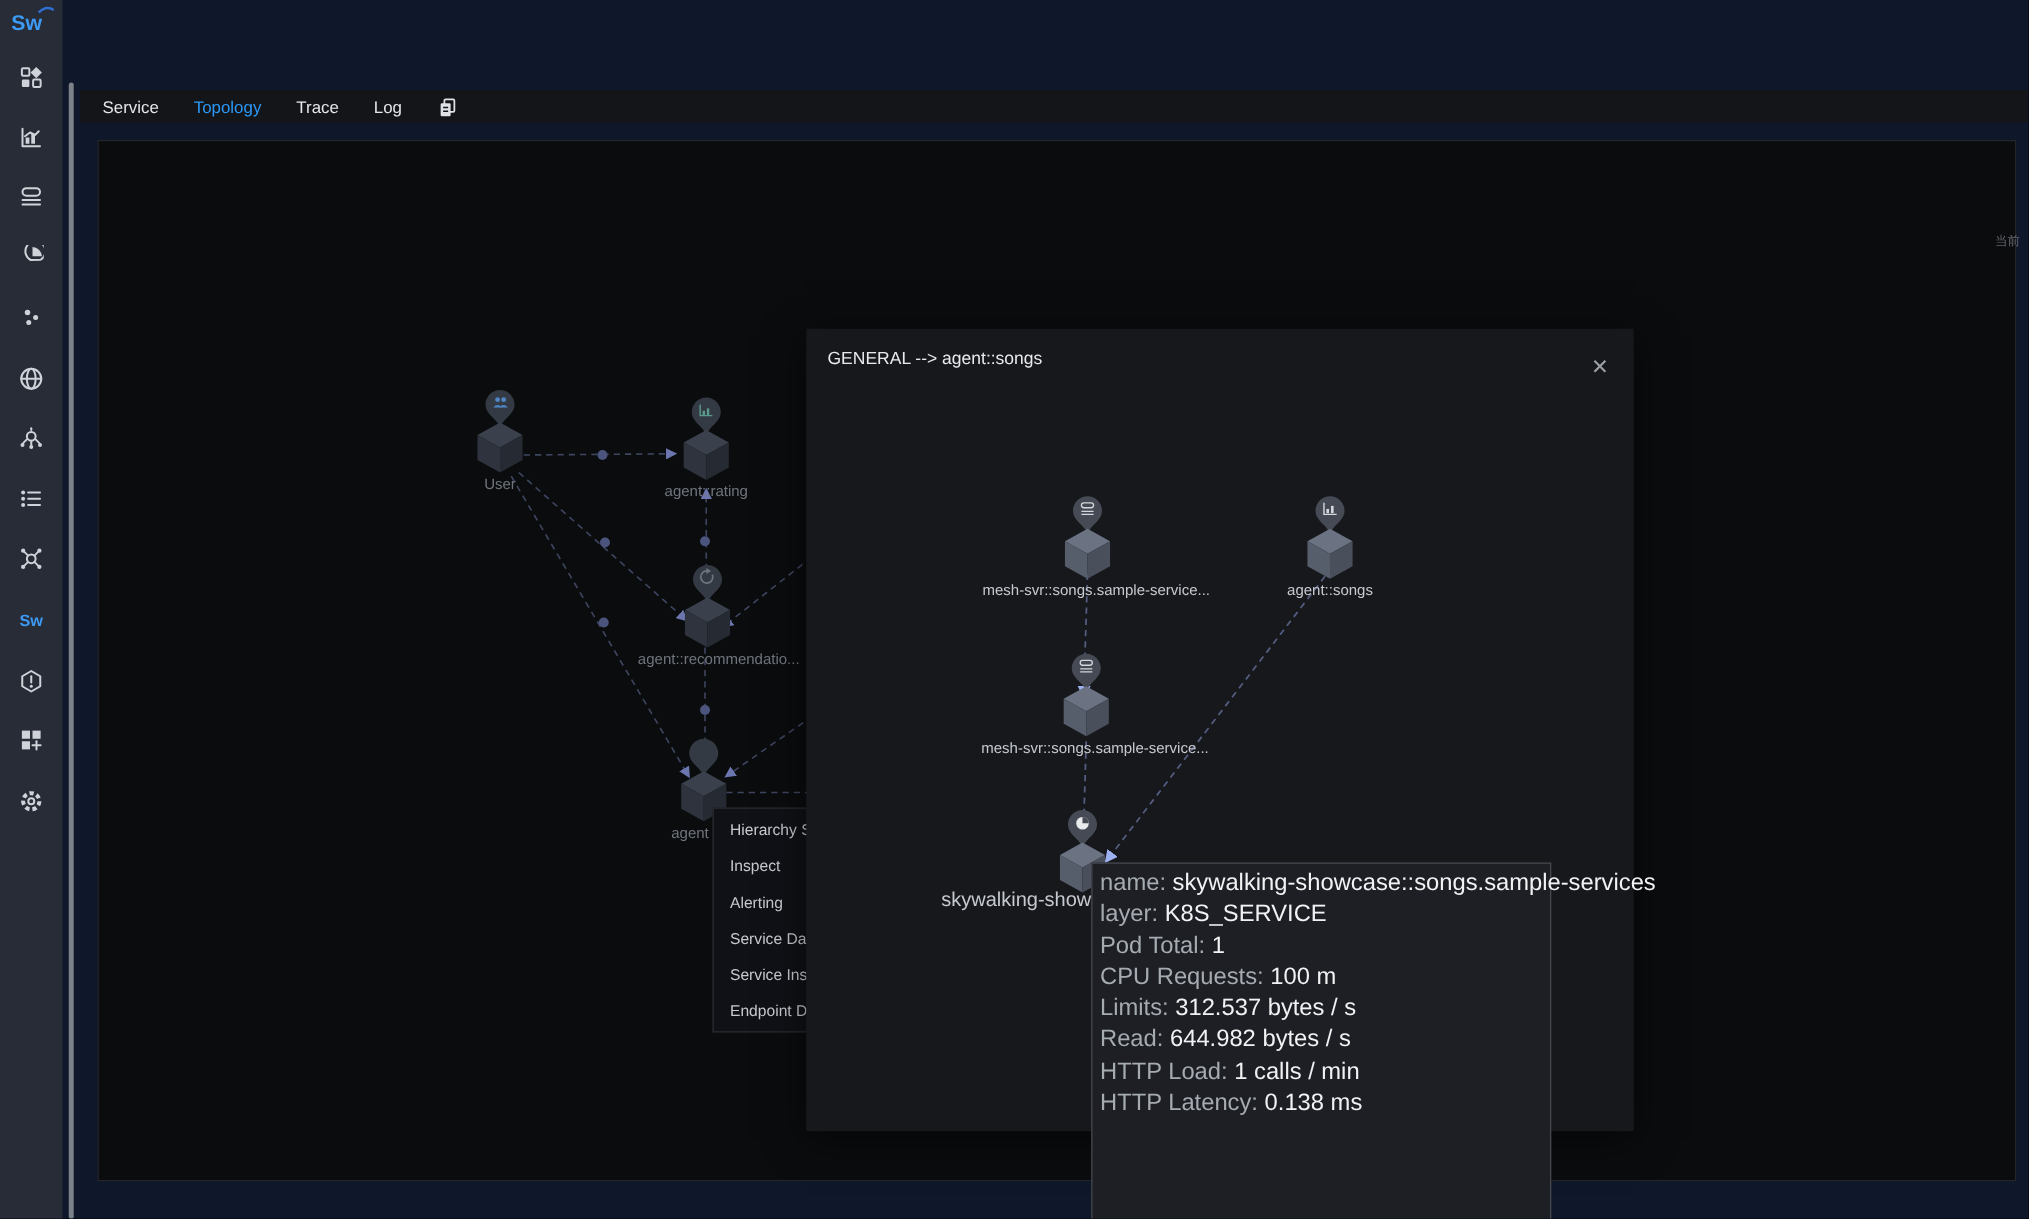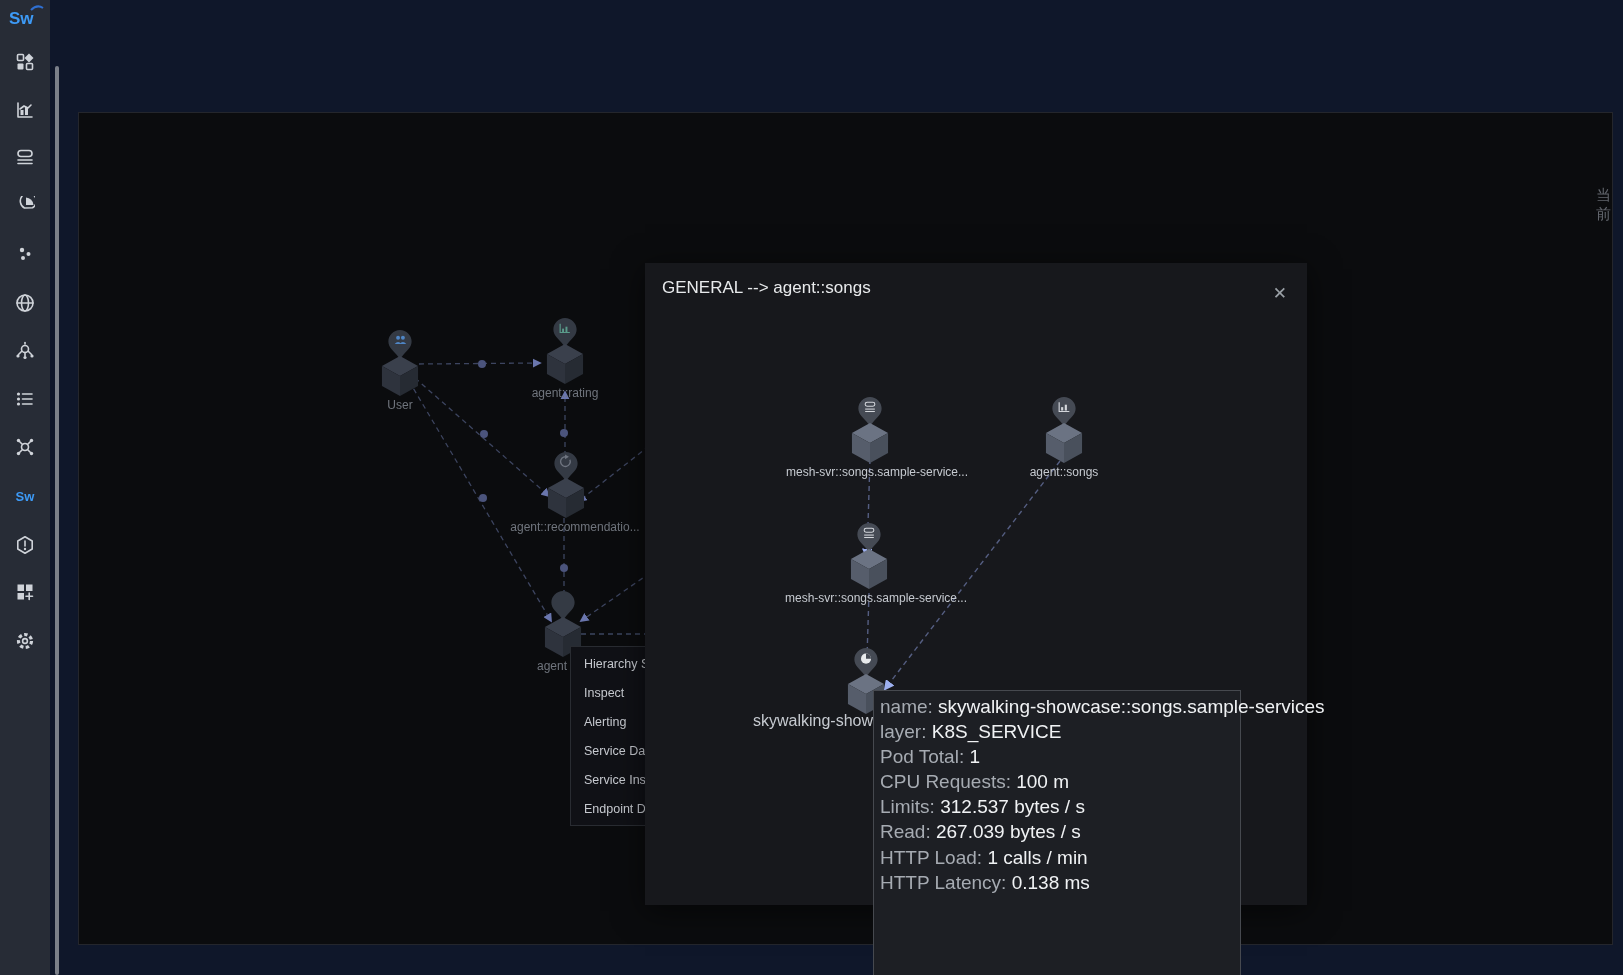--- a/index.html
+++ b/index.html
@@ -25,21 +25,21 @@
   #v-scrollbar{position:absolute;left:55px;top:66px;width:4px;height:909px;background:#7b8089;border-radius:2px;z-index:30;}
   #tabs{position:absolute;left:64px;top:72px;width:1559px;height:26px;background:#141519;display:flex;align-items:center;gap:28px;padding-left:18px;box-sizing:border-box;z-index:6;}
   .tab{font-size:13.5px;color:#e4e6e9;cursor:pointer;}
   .tab.active{color:#2b98f5;}
   .tab-icon{display:flex;align-items:center;cursor:pointer;}
 
   
   #panel{position:absolute;left:78px;top:112px;width:1535px;height:833px;background:#0b0c0e;border:1px solid #24262c;box-sizing:border-box;z-index:2;}
   .legend-row{position:absolute;display:flex;align-items:center;gap:11px;}
   .legend-label{font-size:12.5px;color:#8b9097;}
-  #panel-note{position:absolute;left:1596px;top:186px;font-size:15px;color:#62666d;z-index:3;}
+  #panel-note{position:absolute;left:1596px;top:186px;font-size:10px;color:#62666d;z-index:3;}
 
   
   .gnode{position:absolute;width:160px;margin-left:-80px;display:flex;flex-direction:column;align-items:center;z-index:5;cursor:pointer;}
   .pinwrap{height:31px;}
   .cube{margin-top:-5px;}
   .nlabel{margin-top:1px;font-size:12px;line-height:14px;white-space:nowrap;}
   .dimtxt{color:#70757d;}
   .britxt{color:#c6cad0;}
   .cube-dim{--cu-top:#3a404c;--cu-left:#2e333d;--cu-right:#262b33;}
   .cube-bright{--cu-top:#6b7383;--cu-left:#565d6b;--cu-right:#49505c;}
@@ -51,21 +51,21 @@
   .e{stroke:#3d4560;stroke-width:1.3;stroke-dasharray:5 4;fill:none;}
   .em{stroke:#555e82;stroke-width:1.4;stroke-dasharray:5 4;fill:none;}
   .edot{fill:#4b547c;}
 
   
   #context-menu{position:absolute;left:570px;top:646px;width:255px;height:180px;background:#101116;border:1px solid #292c32;box-sizing:border-box;z-index:20;padding-top:3px;}
   .menu-item{height:29px;line-height:29px;padding-left:13px;font-size:12.5px;color:#c6c9cf;cursor:pointer;white-space:nowrap;}
 
   
   #modal{position:absolute;left:645px;top:263px;width:662px;height:642px;background:#17181c;box-shadow:0 6px 30px rgba(0,0,0,.55);z-index:30;}
-  #modal-title{position:absolute;left:17px;top:15px;font-size:17px;color:#e8eaec;}
+  #modal-title{position:absolute;left:17px;top:15px;font-size:14px;color:#e8eaec;}
   #modal-close{position:absolute;right:20px;top:22px;font-size:17px;line-height:17px;color:#9aa0a6;cursor:pointer;}
 
   
   #tooltip{position:absolute;left:873px;top:690px;width:368px;height:292px;background:#1d1f24;border:1px solid #46494f;box-sizing:border-box;padding:3px 10px 8px 6px;z-index:40;}
   .trow{height:25.1px;line-height:25.1px;font-size:19px;white-space:nowrap;}
   .tlabel{color:#a6abb2;}
   .tval{color:#f0f2f4;}
   #sky-label{position:absolute;left:100px;top:449px;width:128px;text-align:right;font-size:16px;color:#c6cad0;white-space:nowrap;z-index:1;}
 </style>
 </head>
@@ -196,20 +196,34 @@
       <svg width="20" height="20">
         <circle cx="10" cy="10" r="6.5" fill="none" stroke="#cfd3d9" stroke-width="3.2" stroke-dasharray="3.4 2.4"></circle>
         <circle class="ico" cx="10" cy="10" r="2.4"></circle>
       </svg>
     </div>
   </aside>
 
 
   <div id="v-scrollbar"></div>
 
+  <nav id="tabs">
+    <div class="tab">Service</div>
+    <div class="tab active">Topology</div>
+    <div class="tab">Trace</div>
+    <div class="tab">Log</div>
+    <div class="tab-icon">
+      <svg width="16" height="17">
+        <rect x="5.5" y="2.5" width="8" height="10" rx="1" fill="none" stroke="#dfe2e6" stroke-width="1.4"></rect>
+        <rect x="2.5" y="5.5" width="8" height="10.5" rx="1" fill="#dfe2e6"></rect>
+        <line x1="4.5" y1="9" x2="8.5" y2="9" stroke="#141519" stroke-width="1.1"></line>
+        <line x1="4.5" y1="12" x2="8.5" y2="12" stroke="#141519" stroke-width="1.1"></line>
+      </svg>
+    </div>
+  </nav>
 
   <section id="panel"></section>
 
   <div class="legend-row" style="left:102px;top:152px">
     <svg class="cube-legend-ok" width="26" height="28" viewBox="0 0 40 44">
         <use href="#cube3d"></use>
       </svg>
     <span class="legend-label">Healthy</span>
   </div>
   <div class="legend-row" style="left:102px;top:191px">
@@ -229,21 +243,21 @@
     <circle class="edot" cx="484" cy="434" r="4"></circle>
     <line class="e" x1="409" y1="381" x2="551" y2="621" marker-end="url(#arr-dim)"></line>
     <circle class="edot" cx="483" cy="498" r="4"></circle>
     <line class="e" x1="564" y1="518" x2="564" y2="616" marker-end="url(#arr-dim)"></line>
     <circle class="edot" cx="564" cy="568" r="4"></circle>
     <line class="e" x1="649" y1="446" x2="579" y2="501" marker-end="url(#arr-dim)"></line>
     <line class="e" x1="650" y1="573" x2="581" y2="621" marker-end="url(#arr-dim)"></line>
     <line class="e" x1="581" y1="634" x2="649" y2="634"></line>
   </svg>
 
-  <div class="gnode" style="left:400px;top:329px">
+  <div class="gnode" style="left:400px;top:311px">
     <div class="pinwrap">
       <svg width="26" height="31" viewBox="0 0 26 32">
         <path class="pin-dim" d="M13 1 C19.6 1 25 6.4 25 13 C25 19 20 22.5 16.5 26.5 L13 31 L9.5 26.5 C6 22.5 1 19 1 13 C1 6.4 6.4 1 13 1 Z"></path>
         <g transform="translate(7,6)" fill="#4f86c6">
           <circle cx="4" cy="3" r="2"></circle>
             <circle cx="9" cy="3" r="2"></circle>
           <path d="M0.5 9.5 Q4 5.5 7.5 9.5 Z"></path>
             <path d="M5.5 9.5 Q9 5.5 12.5 9.5 Z"></path>
         </g>
       </svg>
@@ -381,18 +395,18 @@
     </div>
     <div id="sky-label">skywalking-show</div>
   </div>
 
   <div id="tooltip">
     <div class="trow"><span class="tlabel">name:</span> <span class="tval">skywalking-showcase::songs.sample-services</span></div>
     <div class="trow"><span class="tlabel">layer:</span> <span class="tval">K8S_SERVICE</span></div>
     <div class="trow"><span class="tlabel">Pod Total:</span> <span class="tval">1</span></div>
     <div class="trow"><span class="tlabel">CPU Requests:</span> <span class="tval">100 m</span></div>
     <div class="trow"><span class="tlabel">Limits:</span> <span class="tval">312.537 bytes / s</span></div>
-    <div class="trow"><span class="tlabel">Read:</span> <span class="tval">267.039 bytes / s</span></div>
+    <div class="trow"><span class="tlabel">Read:</span> <span class="tval">644.982 bytes / s</span></div>
     <div class="trow"><span class="tlabel">HTTP Load:</span> <span class="tval">1 calls / min</span></div>
     <div class="trow"><span class="tlabel">HTTP Latency:</span> <span class="tval">0.138 ms</span></div>
   </div>
 
 </div>
 
 </body></html>

